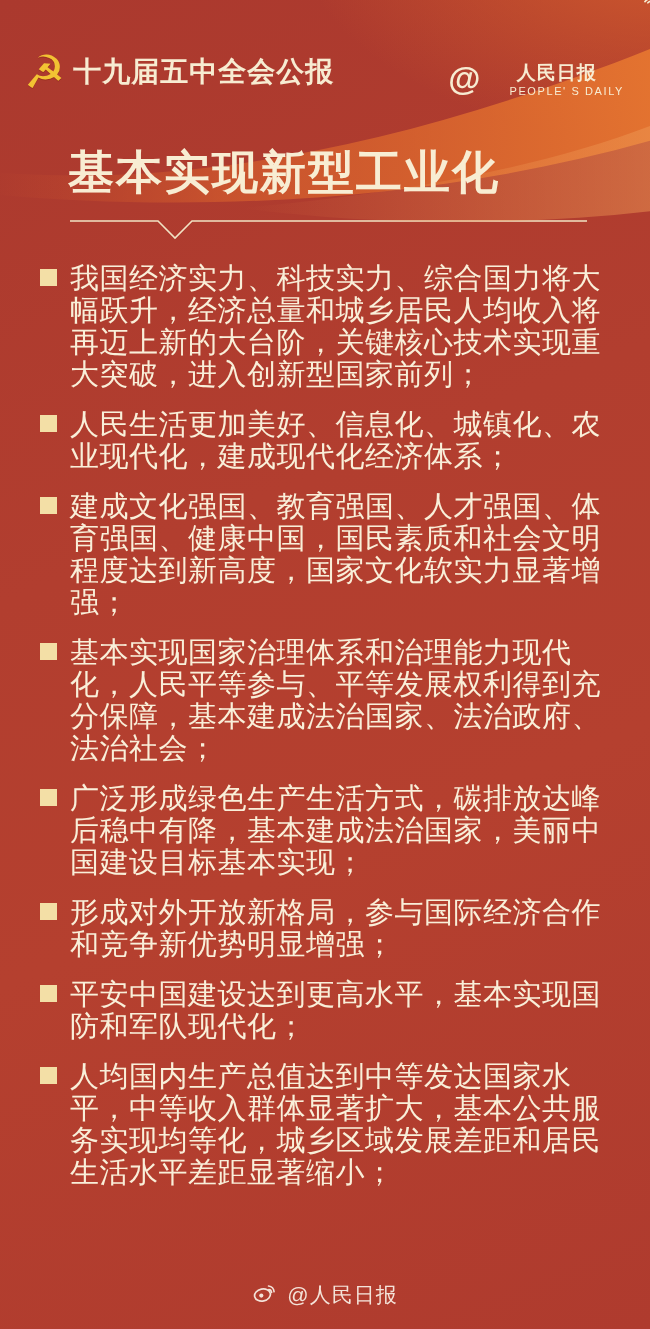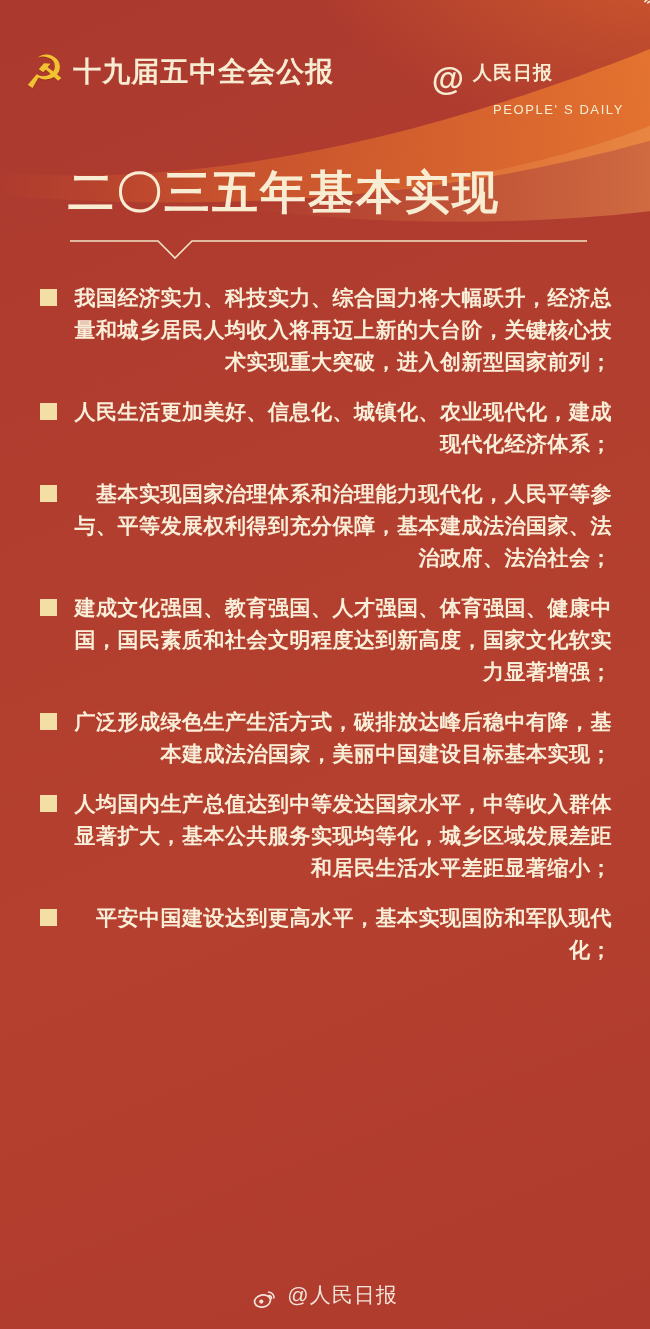--- a/index.html
+++ b/index.html
@@ -51,33 +51,33 @@
   }
   .logo { display: flex; align-items: flex-start; margin-top: 14px; }
   .logo-at {
     position: relative;
     font-size: 33px;
     font-weight: 700;
     line-height: 34px;
     color: #f7ecd2;
   }
   .logo-waves { position: absolute; top: -6px; right: -10px; }
-  .logo-col { display: flex; flex-direction: column; margin-left: 9px; }
+  .logo-col { display: flex; flex-direction: column; margin-left: 9px; text-align: center; }
   .logo-name {
     font-size: 19px;
     font-weight: 700;
     color: #f7ecd2;
     letter-spacing: 1px;
     line-height: 22px;
   }
   .logo-sub {
-    font-size: 13px;
+    font-size: 11px;
     color: #f7ecd2;
     letter-spacing: 1.6px;
-    margin-top: 18px;
+    margin-top: 1px;
     padding-left: 20px;
   }
 
   
   .title {
     position: relative;
     z-index: 2;
     margin: 44px 0 0 68px;
     font-size: 46px;
     line-height: 63px;
@@ -98,36 +98,36 @@
   }
   .goal { display: flex; align-items: flex-start; }
   .bullet-sq {
     flex: 0 0 auto;
     width: 17px; height: 17px;
     margin: 7px 13px 0 0;
     background: #f3dfa6;
   }
   .goal-text {
     flex: 1;
-    font-size: 21px;
+    font-size: 29px;
     line-height: 32px;
-    font-weight: 700;
+    font-weight: 400;
     color: #f9efd9;
     letter-spacing: 0.5px;
-    text-align: right;
+    text-align: left;
   }
 
   
   .footer {
     position: absolute;
     left: 0; bottom: 20px;
     width: 100%;
     display: flex;
     justify-content: center;
-    align-items: flex-end;
+    align-items: flex-start;
     gap: 9px;
     z-index: 2;
   }
   .footer-handle {
     font-size: 21px;
     font-weight: 400;
     color: #f4e3d9;
     letter-spacing: 1px;
   }
 </style>
@@ -163,54 +163,58 @@
         <path d="M3,12 A9,9 0 0 1 13,3" fill="none" stroke="#f7ecd2" stroke-width="1.6" stroke-linecap="round" transform="rotate(40 8 7)"></path>
         <path d="M6,11 A5,5 0 0 1 11,6" fill="none" stroke="#f7ecd2" stroke-width="1.6" stroke-linecap="round" transform="rotate(40 8 7)"></path>
       </svg>
       <div class="logo-col">
         <span class="logo-name">人民日报</span>
         <span class="logo-sub">PEOPLE' S DAILY</span>
       </div>
     </div>
   </div>
 
-  <h1 class="title"><span>二〇三五年基本实现</span><br></h1>
+  <h1 class="title"><span>基本实现新型工业化</span><br></h1>
 
   <svg class="underline" width="518" height="22" viewBox="0 0 518 22">
     <path d="M0,2 H88 L105,19 L122,2 H517" fill="none" stroke="#f1e3c4" stroke-width="1.6"></path>
   </svg>
 
   <div class="goal-list">
     <div class="goal">
       <span class="bullet-sq"></span>
       <p class="goal-text">我国经济实力、科技实力、综合国力将大幅跃升，经济总量和城乡居民人均收入将再迈上新的大台阶，关键核心技术实现重大突破，进入创新型国家前列；</p>
     </div>
     <div class="goal">
       <span class="bullet-sq"></span>
       <p class="goal-text">人民生活更加美好、信息化、城镇化、农业现代化，建成现代化经济体系；</p>
     </div>
     <div class="goal">
       <span class="bullet-sq"></span>
+      <p class="goal-text">建成文化强国、教育强国、人才强国、体育强国、健康中国，国民素质和社会文明程度达到新高度，国家文化软实力显著增强；</p>
+    </div>
+    <div class="goal">
+      <span class="bullet-sq"></span>
       <p class="goal-text">基本实现国家治理体系和治理能力现代化，人民平等参与、平等发展权利得到充分保障，基本建成法治国家、法治政府、法治社会；</p>
     </div>
     <div class="goal">
       <span class="bullet-sq"></span>
-      <p class="goal-text">建成文化强国、教育强国、人才强国、体育强国、健康中国，国民素质和社会文明程度达到新高度，国家文化软实力显著增强；</p>
-    </div>
-    <div class="goal">
-      <span class="bullet-sq"></span>
       <p class="goal-text">广泛形成绿色生产生活方式，碳排放达峰后稳中有降，基本建成法治国家，美丽中国建设目标基本实现；</p>
     </div>
     <div class="goal">
       <span class="bullet-sq"></span>
+      <p class="goal-text">形成对外开放新格局，参与国际经济合作和竞争新优势明显增强；</p>
+    </div>
+    <div class="goal">
+      <span class="bullet-sq"></span>
+      <p class="goal-text">平安中国建设达到更高水平，基本实现国防和军队现代化；</p>
+    </div>
+    <div class="goal">
+      <span class="bullet-sq"></span>
       <p class="goal-text">人均国内生产总值达到中等发达国家水平，中等收入群体显著扩大，基本公共服务实现均等化，城乡区域发展差距和居民生活水平差距显著缩小；</p>
-    </div>
-    <div class="goal">
-      <span class="bullet-sq"></span>
-      <p class="goal-text">平安中国建设达到更高水平，基本实现国防和军队现代化；</p>
     </div>
   </div>
 
   <div class="footer">
     <svg width="26" height="22" viewBox="0 0 26 22">
       <ellipse cx="10.5" cy="14" rx="8" ry="6" fill="none" stroke="#f4e3d9" stroke-width="1.7" transform="rotate(-12 10.5 14)"></ellipse>
       <circle cx="9.3" cy="14.6" r="2.1" fill="#f4e3d9"></circle>
       <path d="M16.5,5 a6.5,6.5 0 0 1 5.6,5.8" fill="none" stroke="#f4e3d9" stroke-width="1.6" stroke-linecap="round"></path>
       <path d="M16.8,8.6 a3.2,3.2 0 0 1 2.8,2.9" fill="none" stroke="#f4e3d9" stroke-width="1.6" stroke-linecap="round"></path>
     </svg>

